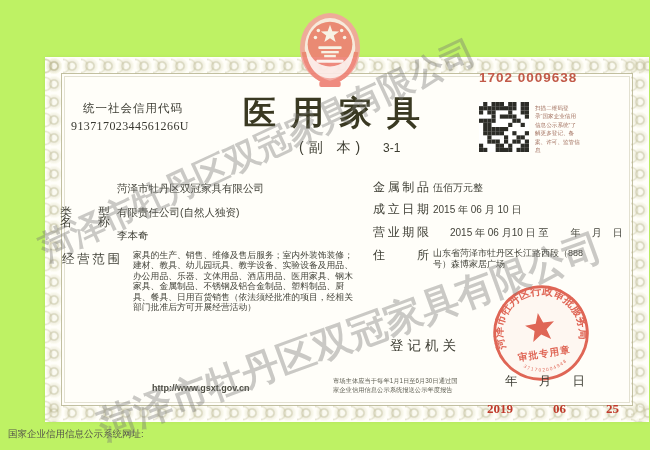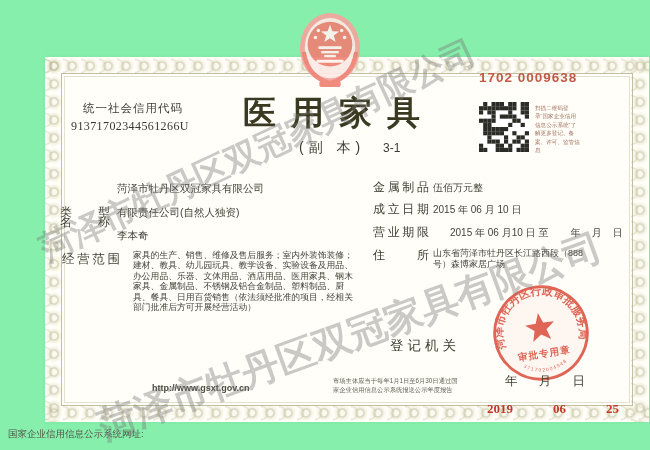--- a/index.html
+++ b/index.html
@@ -1,16 +1,16 @@
 <!DOCTYPE html>
 <html><head>
 <meta charset="utf-8">
 <style>
   html,body{margin:0;padding:0;background:#fbfbfa;font-family:"Liberation Sans",sans-serif;}
-  .page{position:relative;width:650px;height:450px;background:#86efac;overflow:hidden;}
+  .page{position:relative;width:650px;height:450px;background:#bef264;overflow:hidden;}
 
   
   .cert{position:absolute;left:45px;top:57px;width:604px;height:365px;background:#fffef9;
         box-shadow:0 0 4px rgba(0,0,0,0.06);}
   .edge{position:absolute;opacity:.95;
     background-image:
       radial-gradient(circle at 9px 9px, rgba(208,205,168,.10) 2.5px, rgba(178,175,132,.55) 4px, rgba(208,205,170,.28) 5.5px, rgba(235,233,205,.30) 7px, transparent 8.5px),
       radial-gradient(circle at 0px 9px, transparent 5px, rgba(190,187,148,.40) 6.5px, transparent 8px);
     background-size:18px 18px;}
   .edge.top{left:0;right:0;top:0;height:18px;background-repeat:repeat-x;}

